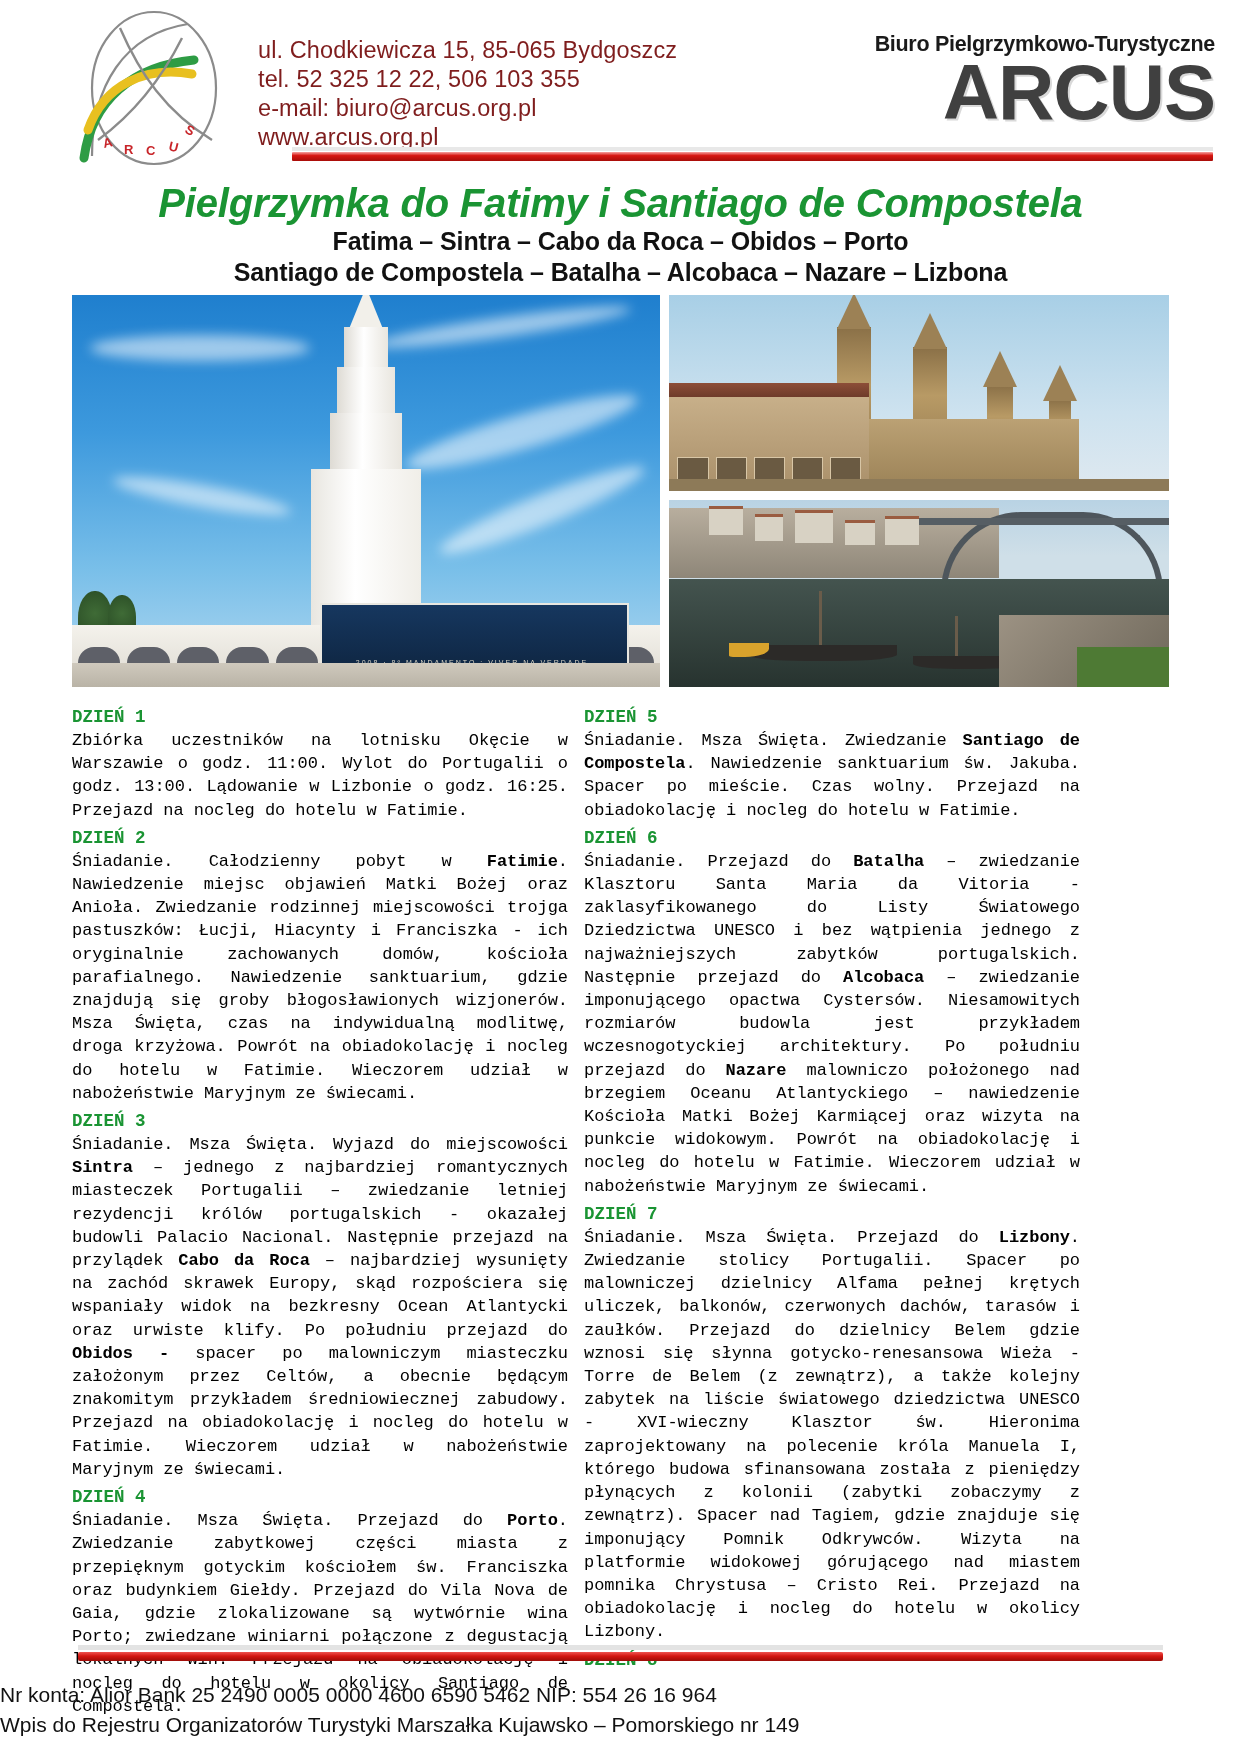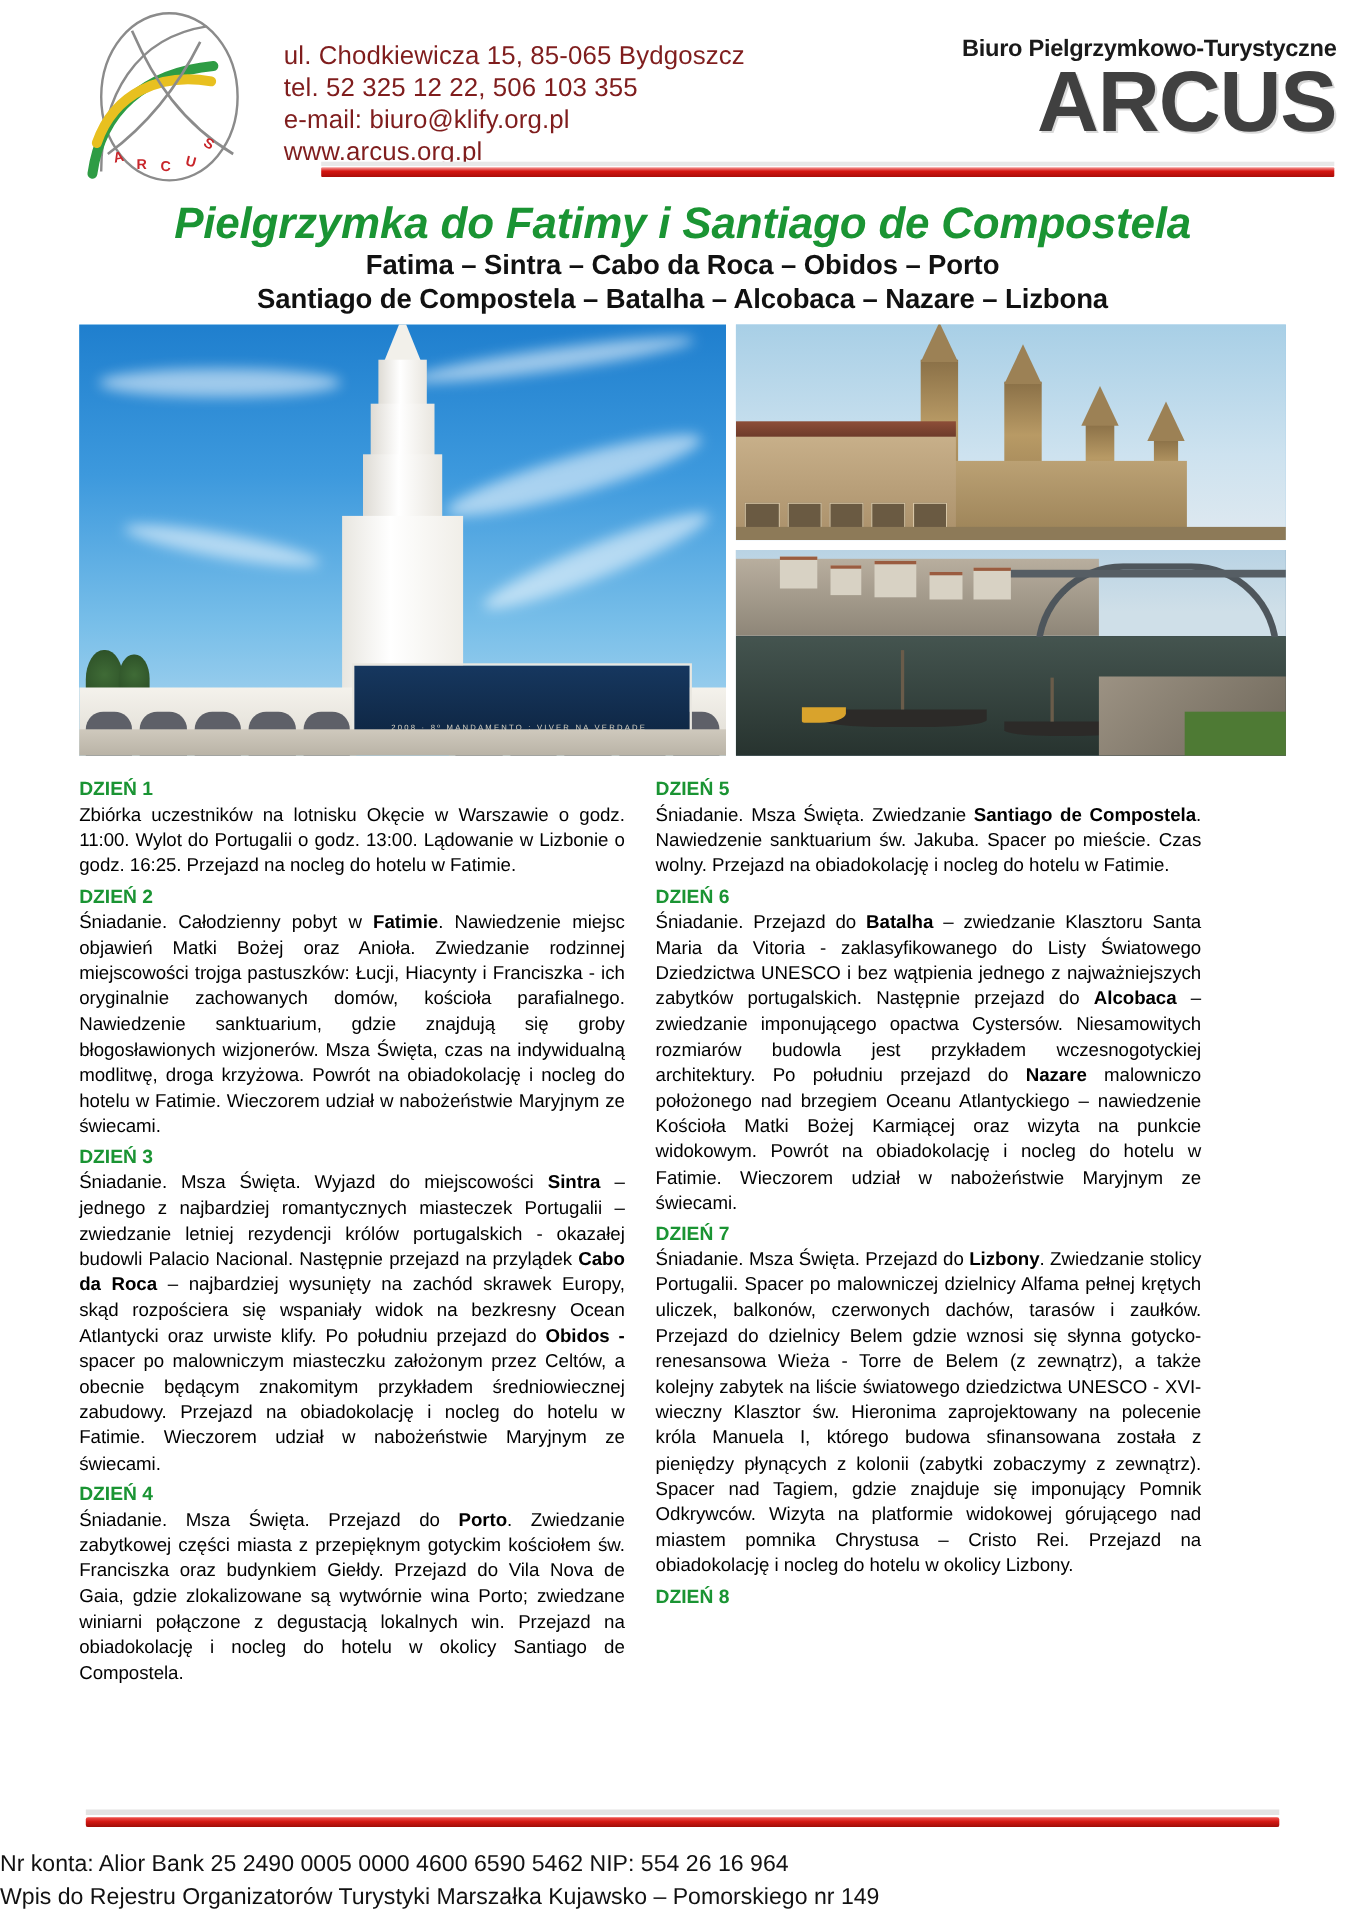--- a/index.html
+++ b/index.html
@@ -241,22 +241,23 @@
     position:absolute; height: 16px; background:#2c2a28; border-radius: 0 0 40% 40%;
   }
   .boat-sail { position:absolute; width:3px; background:#6a5c4a; }
   .boat-hull-yellow { position:absolute; height:14px; background:#d9a32c; border-radius: 0 0 60% 10%; }
   .rocks { position:absolute; right:0; bottom:0; width: 170px; height: 72px; background: linear-gradient(135deg,#9c9283,#6e675a); }
   .grass { position:absolute; right:0; bottom:0; width: 92px; height: 40px; background:#4e7a34; }
 
   
   .columns {
     display: flex;
-    gap: 28px;
+    gap: 16px;
     margin: 14px 72px 0 72px;
+    font-family: Liberation Mono, monospace;
   }
   .col { width: 496px; }
   .day-head {
     color: #1a9433;
     font-weight: bold;
     font-size: 17.5px;
     line-height: 24px;
     margin: 4px 0 0 0;
   }
   .day-body {
@@ -309,21 +310,21 @@
       <text x="62" y="146" font-family="Liberation Sans, sans-serif" font-size="13" font-weight="bold" fill="#c8252a">R</text>
       <text x="84" y="147" font-family="Liberation Sans, sans-serif" font-size="13" font-weight="bold" fill="#c8252a">C</text>
       <text x="106" y="142" font-family="Liberation Sans, sans-serif" font-size="13" font-weight="bold" fill="#c8252a" transform="rotate(14 106 142)">U</text>
       <text x="122" y="124" font-family="Liberation Sans, sans-serif" font-size="13" font-weight="bold" fill="#c8252a" transform="rotate(30 122 124)">S</text>
     </svg>
   </div>
 
   <div class="contact-block">
     <div class="contact-line">ul. Chodkiewicza 15, 85-065 Bydgoszcz</div>
     <div class="contact-line">tel. 52 325 12 22, 506 103 355</div>
-    <div class="contact-line">e-mail: biuro@klify.org.pl</div>
+    <div class="contact-line">e-mail: biuro@arcus.org.pl</div>
     <div class="contact-line">www.arcus.org.pl</div>
   </div>
 
   <div class="brand-block">
     <div class="brand-sub">Biuro Pielgrzymkowo-Turystyczne</div>
     <div class="brand-main">ARCUS</div>
   </div>
 
   <div class="header-rule"></div>
 </div>

